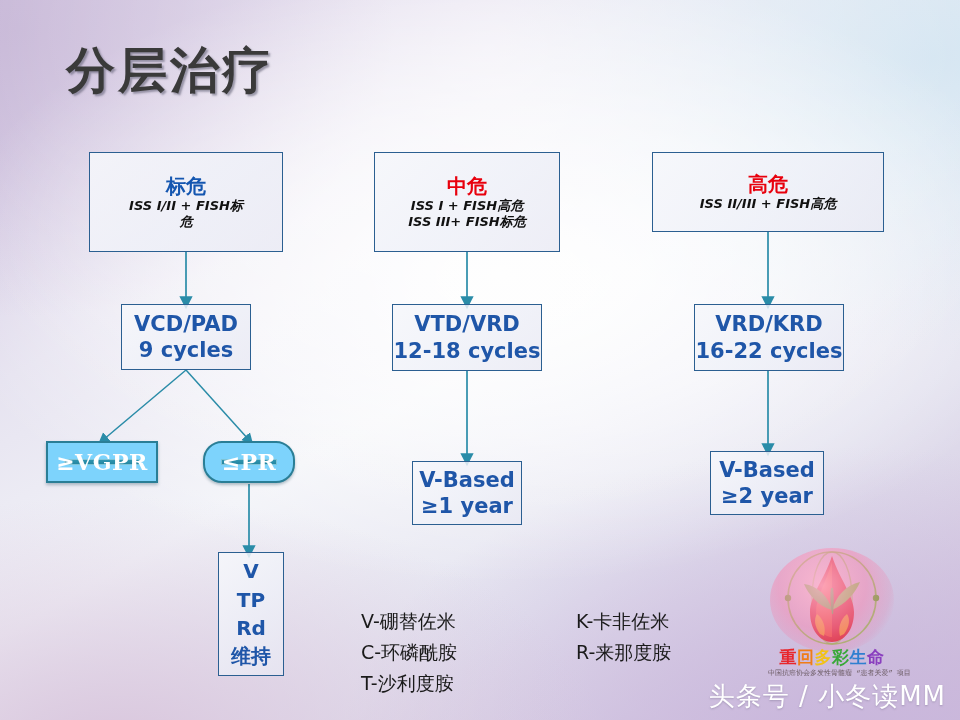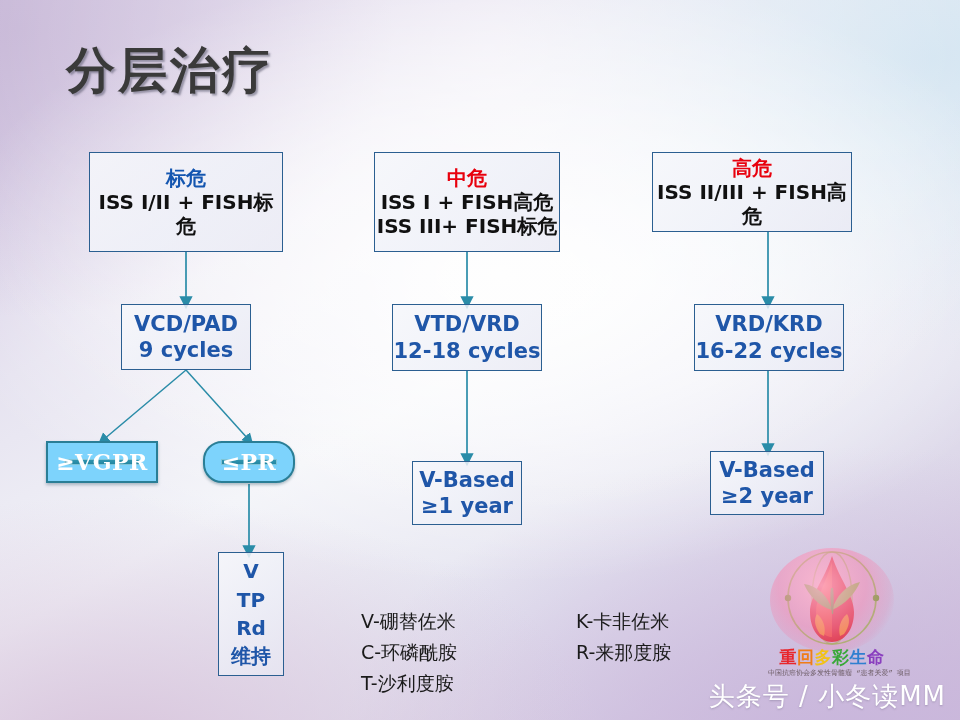--- a/index.html
+++ b/index.html
@@ -39,22 +39,23 @@
     border:1.5px solid #2b5f91;
     background:linear-gradient(135deg, rgba(246,247,251,0.88) 0%, rgba(238,240,248,0.80) 55%, rgba(232,232,243,0.74) 100%);
     display:flex; flex-direction:column;
     align-items:center; justify-content:center;
     text-align:center;
   }
   .risk-head { font-size:20px; font-weight:bold; line-height:1.15; font-family:"DejaVu Sans","Liberation Sans",sans-serif; }
   .risk-blue { color:#1456b0; }
   .risk-red  { color:#e8000d; }
   .risk-body {
-    color:#111; font-size:20px; font-weight:bold; line-height:1.2;
-    font-family:"DejaVu Sans","Liberation Sans",sans-serif;
+    color:#111; font-size:13px; font-weight:bold; line-height:1.2;
+    font-family:"DejaVu Sans","Liberation Sans",sans-serif;
+    font-style:italic;
   }
   .regimen {
     color:#1f56a8; font-size:21px; font-weight:bold; line-height:1.25;
     font-family:"DejaVu Sans","Liberation Sans",sans-serif;
     white-space:nowrap;
   }
   .maint-line {
     color:#1f56a8; font-size:20px; font-weight:bold; line-height:1.42;
     font-family:"DejaVu Sans","Liberation Sans",sans-serif;
   }
@@ -186,21 +187,21 @@
   <div class="box" style="left:392px; top:304px; width:150px; height:67px;">
     <div class="regimen">VTD/VRD</div>
     <div class="regimen">12-18 cycles</div>
   </div>
 
   <div class="box" style="left:412px; top:461px; width:110px; height:64px;">
     <div class="regimen">V-Based</div>
     <div class="regimen">≥1 year</div>
   </div>
 
-  <div class="box" style="left:652px; top:152px; width:200px; height:80px;">
+  <div class="box" style="left:652px; top:152px; width:232px; height:80px;">
     <div class="risk-head risk-red">高危</div>
     <div class="risk-body">ISS II/III + FISH高危</div>
   </div>
 
   <div class="box" style="left:694px; top:304px; width:150px; height:67px;">
     <div class="regimen">VRD/KRD</div>
     <div class="regimen">16-22 cycles</div>
   </div>
 
   <div class="box" style="left:710px; top:451px; width:114px; height:64px;">

